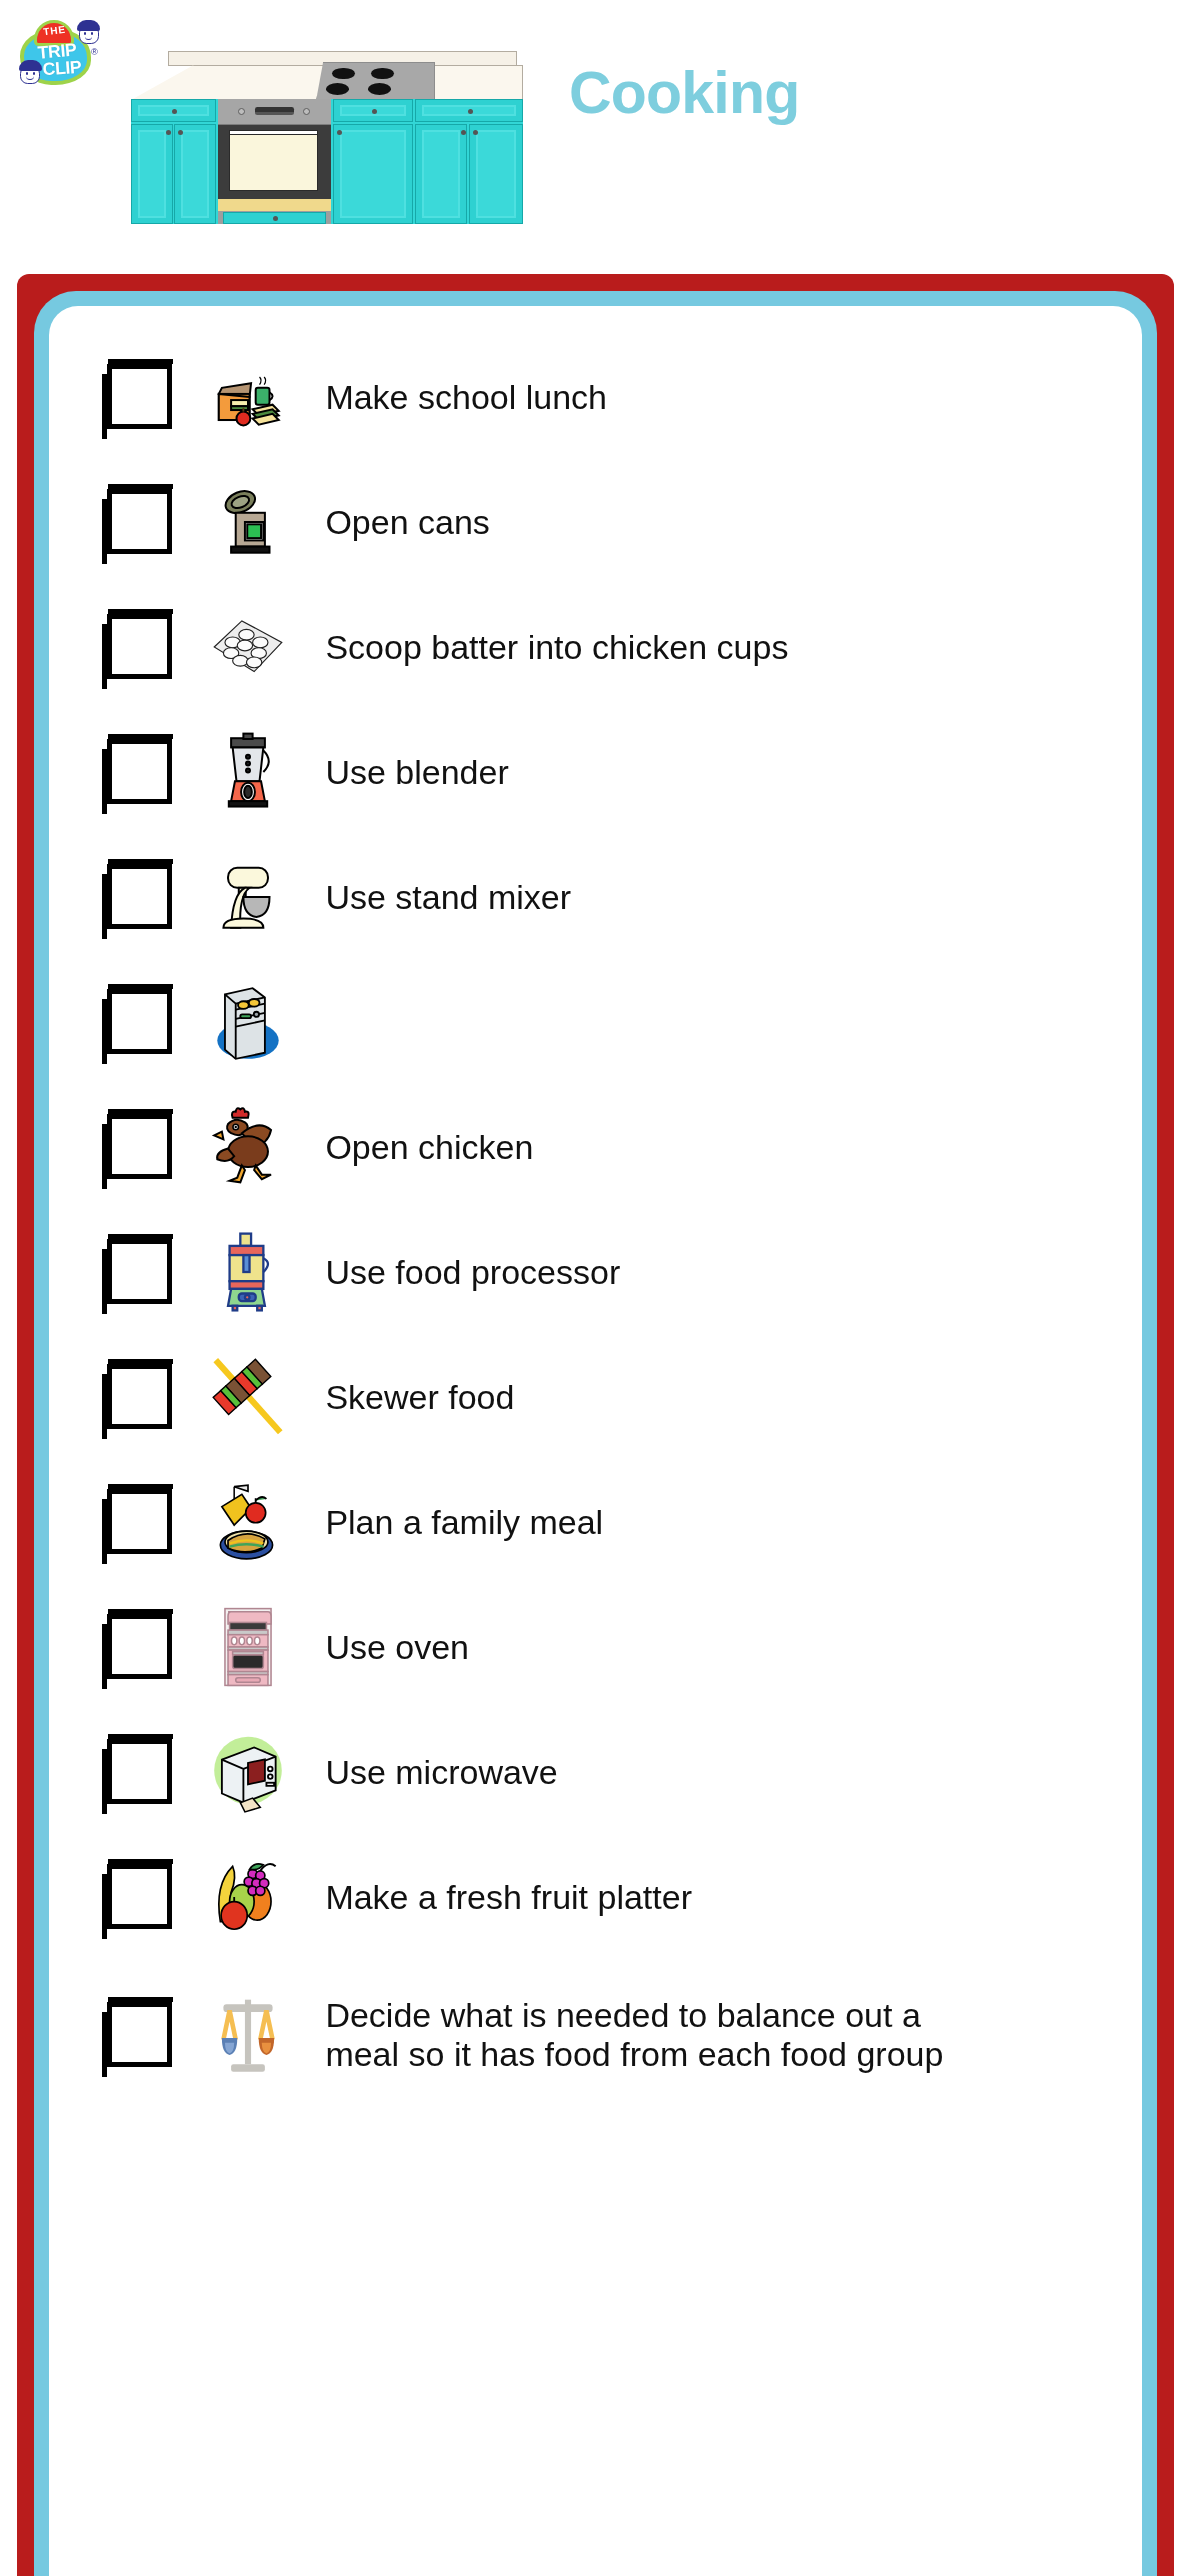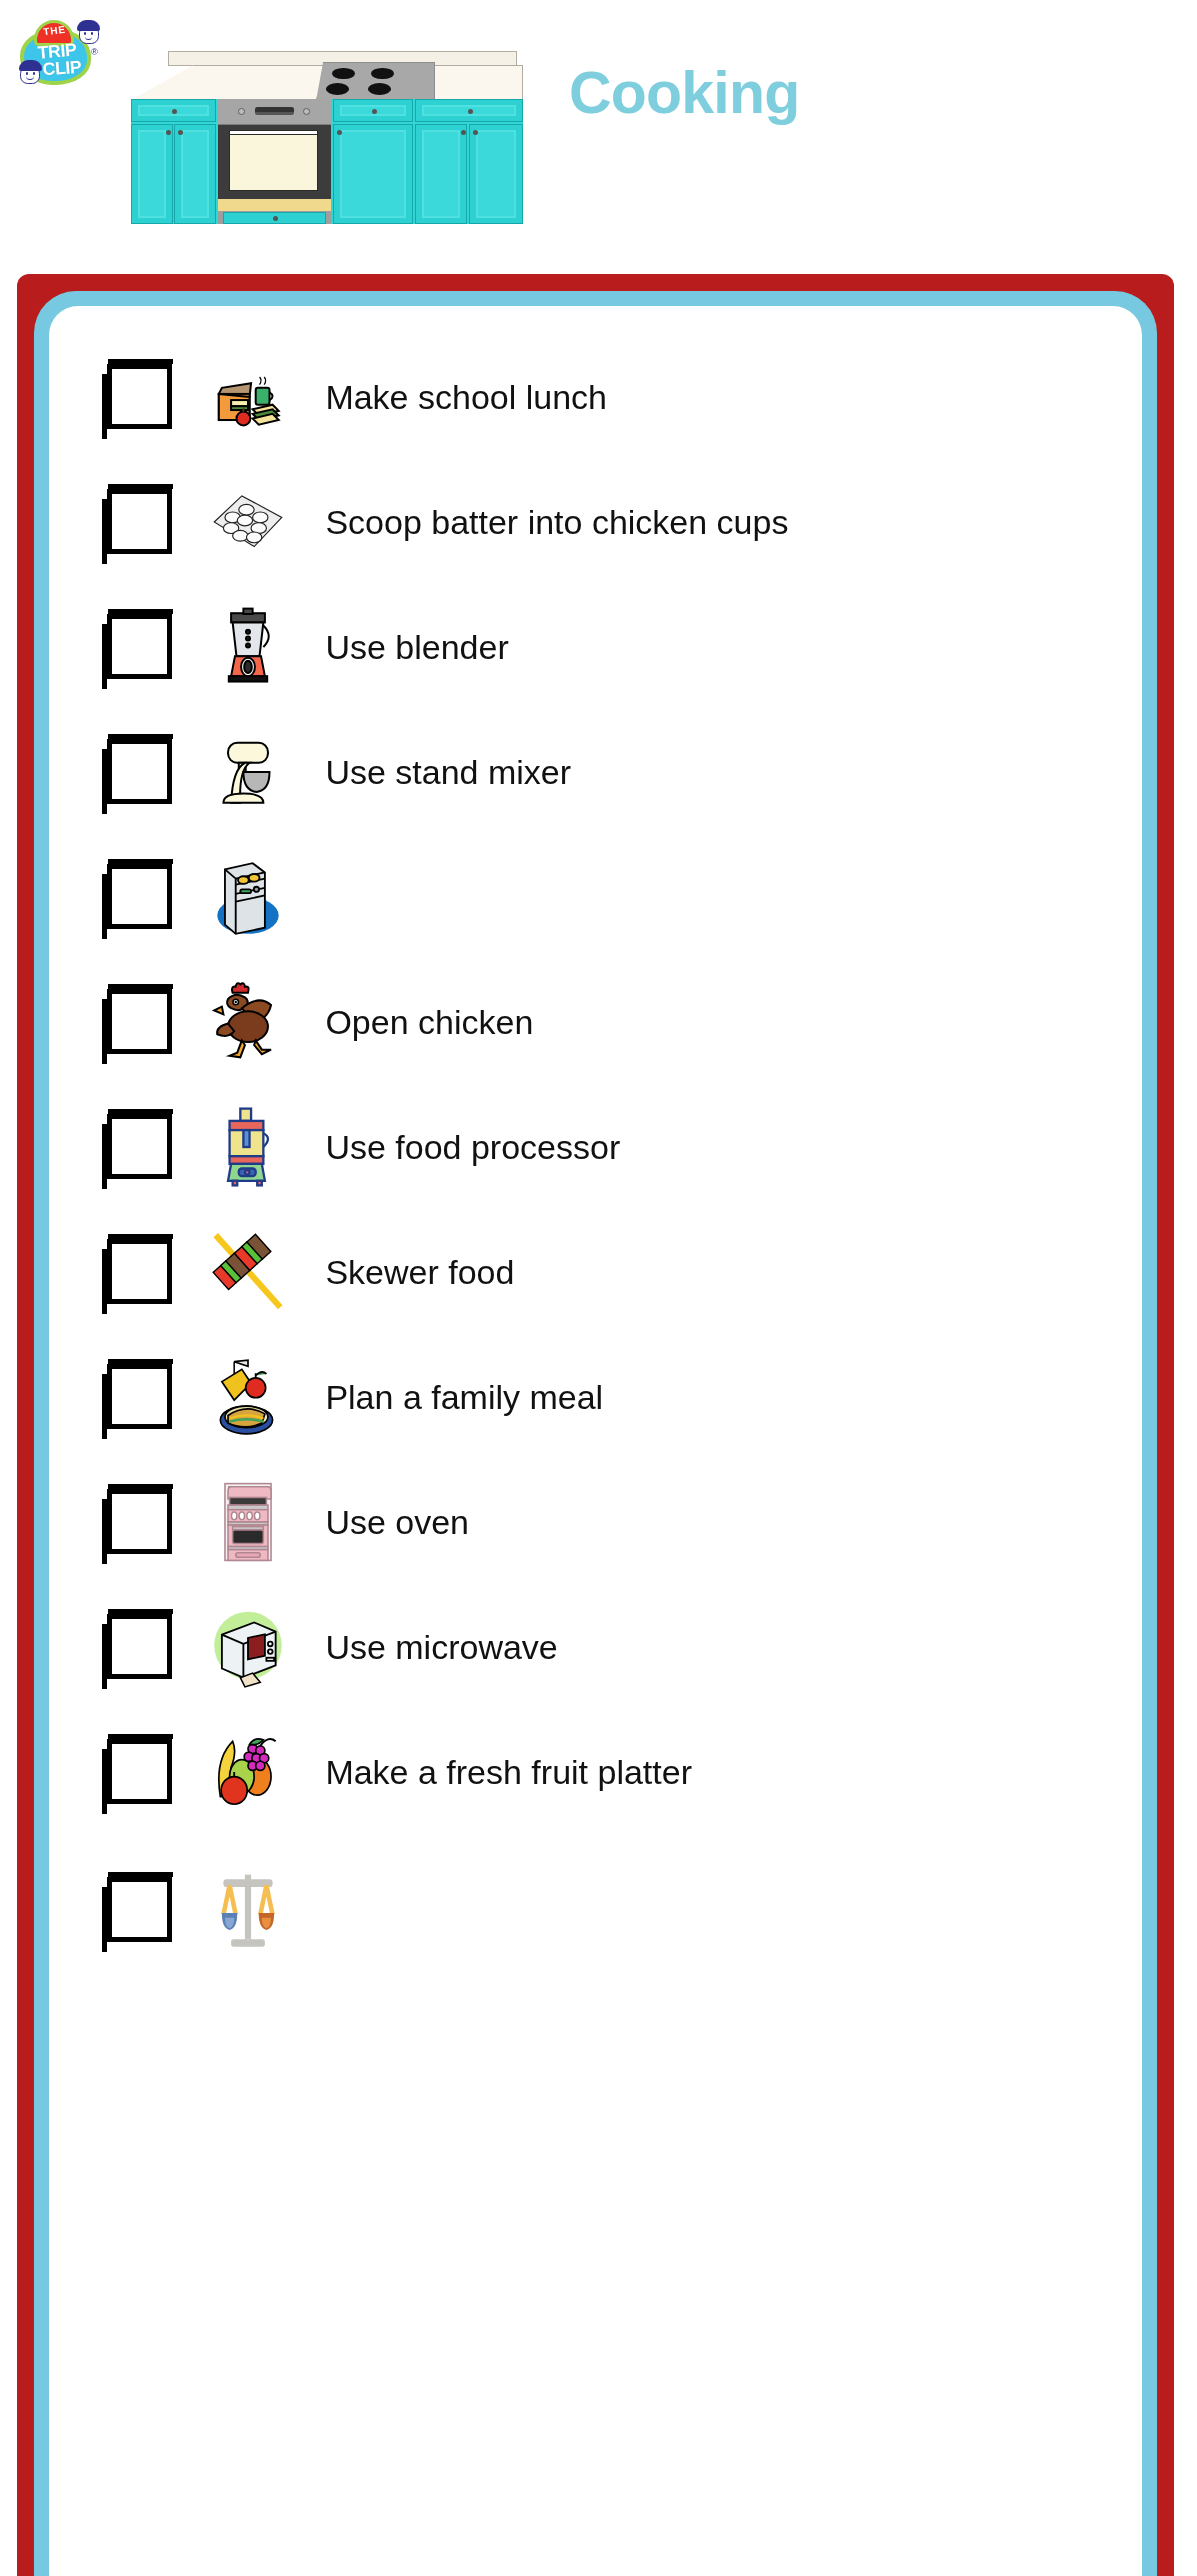--- a/index.html
+++ b/index.html
@@ -229,20 +229,38 @@
                 </svg>
               </div>
               <div class="label">Make school lunch</div>
             </div>
             <div class="row">
               <div class="cb-wrap">
                 <div class="checkbox"></div>
               </div>
               <div class="pic">
                 <svg width="86" height="86" viewBox="0 0 112 112">
+                  <g stroke="#000" stroke-width="2.6">
+                    <ellipse cx="46" cy="30" rx="20" ry="13" transform="rotate(-22 46 30)" fill="#7A7F5B"></ellipse>
+                    <ellipse cx="46" cy="30" rx="12" ry="7" transform="rotate(-22 46 30)" fill="#9DA383"></ellipse>
+                    <rect x="40" y="44" width="38" height="44" fill="#B7A894"></rect>
+                    <rect x="52" y="56" width="24" height="24" fill="#fff"></rect>
+                    <rect x="55" y="59" width="18" height="18" fill="#2BBE52"></rect>
+                    <rect x="34" y="88" width="50" height="8" fill="#111"></rect>
+                  </g>
+                </svg>
+              </div>
+              <div class="label">Open cans</div>
+            </div>
+            <div class="row">
+              <div class="cb-wrap">
+                <div class="checkbox"></div>
+              </div>
+              <div class="pic">
+                <svg width="86" height="86" viewBox="0 0 112 112">
                   <g stroke="#222" stroke-width="1.5" fill="#F1F1F1">
                     <path d="M12 56 L48 22 L100 50 L64 88 Z" fill="#EDEDED"></path>
                     <g fill="#FBFBFB">
                       <ellipse cx="36" cy="50" rx="10" ry="7"></ellipse>
                       <ellipse cx="54" cy="40" rx="10" ry="7"></ellipse>
                       <ellipse cx="72" cy="50" rx="10" ry="7"></ellipse>
                       <ellipse cx="34" cy="64" rx="10" ry="7"></ellipse>
                       <ellipse cx="52" cy="54" rx="10" ry="7"></ellipse>
                       <ellipse cx="70" cy="64" rx="10" ry="7"></ellipse>
                       <ellipse cx="46" cy="74" rx="10" ry="7"></ellipse>
@@ -499,20 +517,21 @@
                     <rect x="34" y="94" width="44" height="10" rx="3" fill="#C6C4BE"></rect>
                     <path d="M32 24 L24 62 M32 24 L40 62" stroke="#F5BE52" stroke-width="6" fill="none"></path>
                     <path d="M80 24 L72 62 M80 24 L88 62" stroke="#F5BE52" stroke-width="6" fill="none"></path>
                     <path d="M22 60 h20 q0 20 -10 22 q-10 -2 -10 -22 Z" fill="#5B80B5"></path>
                     <path d="M26 66 h12 q0 12 -6 14 q-6 -2 -6 -14 Z" fill="#86A6D4"></path>
                     <path d="M70 60 h20 q0 20 -10 22 q-10 -2 -10 -22 Z" fill="#C2662A"></path>
                     <path d="M74 66 h12 q0 12 -6 14 q-6 -2 -6 -14 Z" fill="#E8903F"></path>
                   </g>
                 </svg>
               </div>
+              <div class="label">Decide what is needed to balance out a meal so it has food from each food group</div>
             </div>
           </div>
     </div>
    </div>
   </div>
 
 </div>
 
 
 </body></html>

